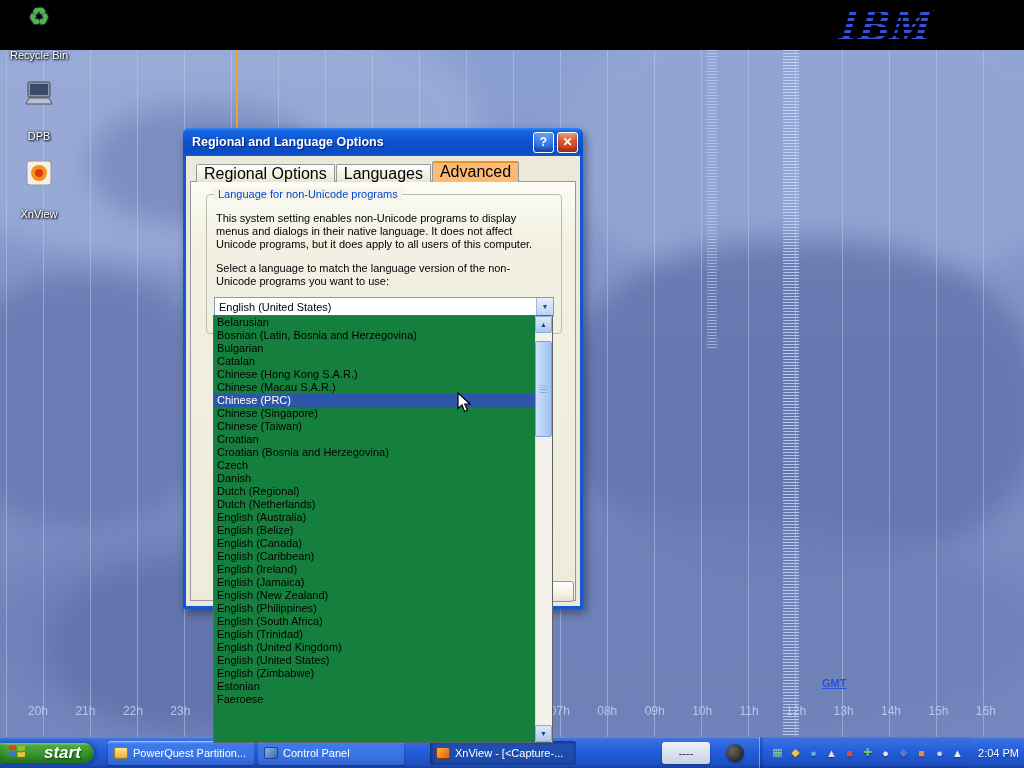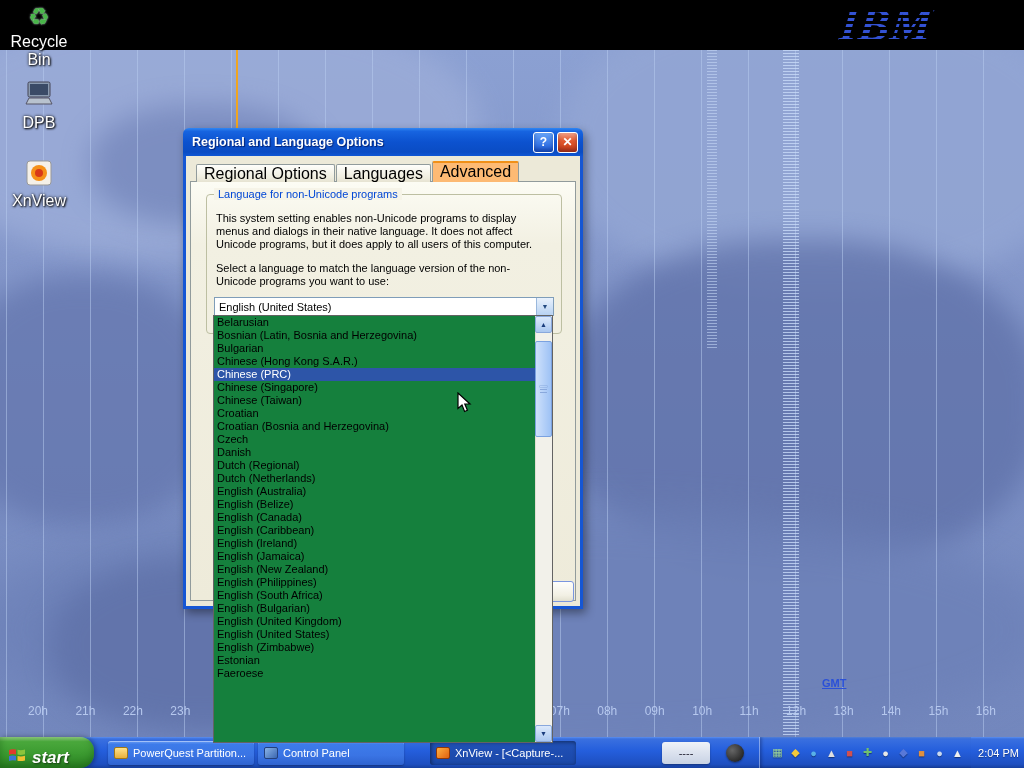--- a/index.html
+++ b/index.html
@@ -11,21 +11,21 @@
   .top-bar { position:absolute; left:0; top:0; width:1024px; height:50px; background:#000; z-index:5; }
   .ibm { position:absolute; right:92px; top:0px; font-family:"Liberation Serif", serif;
     font-weight:bold; font-style:italic; font-size:46px; letter-spacing:1px; color:#3352d4;
     transform:skew(-6deg); line-height:50px; }
   .ibm::after { content:""; position:absolute; inset:0;
     background:repeating-linear-gradient(180deg, transparent 0 3px, #000 3px 6px); }
 
   
   .desk-icon { position:absolute; width:70px; text-align:center; z-index:6; cursor:default; }
   .desk-icon .glyph { display:block; height:32px; line-height:32px; }
-  .desk-icon .lbl { display:block; color:#fff; font-size:16px; margin-top:2px;
+  .desk-icon .lbl { display:block; color:#fff; font-size:11px; margin-top:18px;
     text-shadow:1px 1px 2px #000, 0 0 3px #000; }
   #icon-recycle { left:4px; top:3px; }
   #icon-recycle .glyph { font-size:24px; color:#49b649; text-shadow:0 0 2px #dfe; height:28px; line-height:28px;}
   #icon-dpb { left:4px; top:80px; }
   #icon-xnview { left:4px; top:158px; }
 
   
   .wallpaper { position:absolute; left:0; top:50px; width:1024px; height:687px; overflow:hidden;
     background:linear-gradient(180deg,#8ba0d2 0%,#8497ca 30%,#7b8fc4 60%,#7387bd 100%); }
   .blob { position:absolute; border-radius:45%; filter:blur(14px); }
@@ -107,22 +107,22 @@
   .sb-thumb::after { content:""; position:absolute; left:4px; right:4px; top:44px; height:1px;
     box-shadow:0 0 0 .5px #89a8dc, 0 3px 0 0 #89a8dc, 0 6px 0 0 #89a8dc; }
 
   
   .cursor { position:absolute; left:457px; top:392px; z-index:60; }
 
   
   .taskbar { position:absolute; left:0; top:737px; width:1024px; height:31px; z-index:30;
     background:linear-gradient(180deg,#5e90ee 0%,#3a70e0 6%,var(--taskbar_blue) 45%,#1e4fc0 88%,#16409f 100%);
     display:flex; align-items:center; color:#fff; }
-  .start { height:31px; flex:0 0 94px; border-radius:0 14px 14px 0; display:flex; align-items:flex-end;
-    gap:6px; padding:0 12px 0 8px; font-style:italic; font-weight:bold; font-size:17px; color:#fff;
+  .start { height:20px; flex:0 0 94px; border-radius:0 14px 14px 0; display:flex; align-items:flex-start;
+    gap:18px; padding:0 12px 0 8px; font-style:italic; font-weight:bold; font-size:17px; color:#fff;
     background:linear-gradient(180deg,#8fcb7d 0%,#4aa83c 15%,var(--start_green) 55%,#2f8726 100%);
     box-shadow:inset 0 -4px 8px rgba(0,60,0,.35), 2px 0 5px rgba(0,0,0,.35);
     text-shadow:1px 1px 2px rgba(0,0,0,.55); }
   .tasks { display:flex; gap:4px; margin-left:14px; align-items:center; }
   .taskbtn { width:146px; height:24px; border-radius:3px; display:flex; align-items:center; gap:5px;
     padding:0 6px; font-size:11px; color:#fff; white-space:nowrap; overflow:hidden;
     background:linear-gradient(180deg,#6a9cf4 0%,#3d7bea 14%,#3a74e4 60%,#2f63d0 100%);
     box-shadow:inset 0 1px 0 rgba(255,255,255,.4), 0 1px 2px rgba(0,0,0,.3); }
   .taskbtn.active { margin-left:22px;
     background:linear-gradient(180deg,#2152b8,#1a47a8);
@@ -243,40 +243,42 @@
       </div>
     </div>
   </div>
 
   <div class="droplist">
     <div class="items">
 
     <div class="item">Belarusian</div>
         <div class="item">Bosnian (Latin, Bosnia and Herzegovina)</div>
         <div class="item">Bulgarian</div>
+        <div class="item">Catalan</div>
         <div class="item">Chinese (Hong Kong S.A.R.)</div>
+        <div class="item">Chinese (Macau S.A.R.)</div>
         <div class="item selected">Chinese (PRC)</div>
         <div class="item">Chinese (Singapore)</div>
         <div class="item">Chinese (Taiwan)</div>
         <div class="item">Croatian</div>
         <div class="item">Croatian (Bosnia and Herzegovina)</div>
         <div class="item">Czech</div>
         <div class="item">Danish</div>
         <div class="item">Dutch (Regional)</div>
         <div class="item">Dutch (Netherlands)</div>
         <div class="item">English (Australia)</div>
         <div class="item">English (Belize)</div>
         <div class="item">English (Canada)</div>
         <div class="item">English (Caribbean)</div>
         <div class="item">English (Ireland)</div>
         <div class="item">English (Jamaica)</div>
         <div class="item">English (New Zealand)</div>
         <div class="item">English (Philippines)</div>
         <div class="item">English (South Africa)</div>
-        <div class="item">English (Bulgarian)</div>
+        <div class="item">English (Trinidad)</div>
         <div class="item">English (United Kingdom)</div>
         <div class="item">English (United States)</div>
         <div class="item">English (Zimbabwe)</div>
         <div class="item">Estonian</div>
         <div class="item">Faeroese</div>
       </div>
     <div class="scrollbar">
       <span class="sb-btn sb-up">▲</span>
       <span class="sb-thumb"></span>
       <span class="sb-btn sb-down">▼</span>

